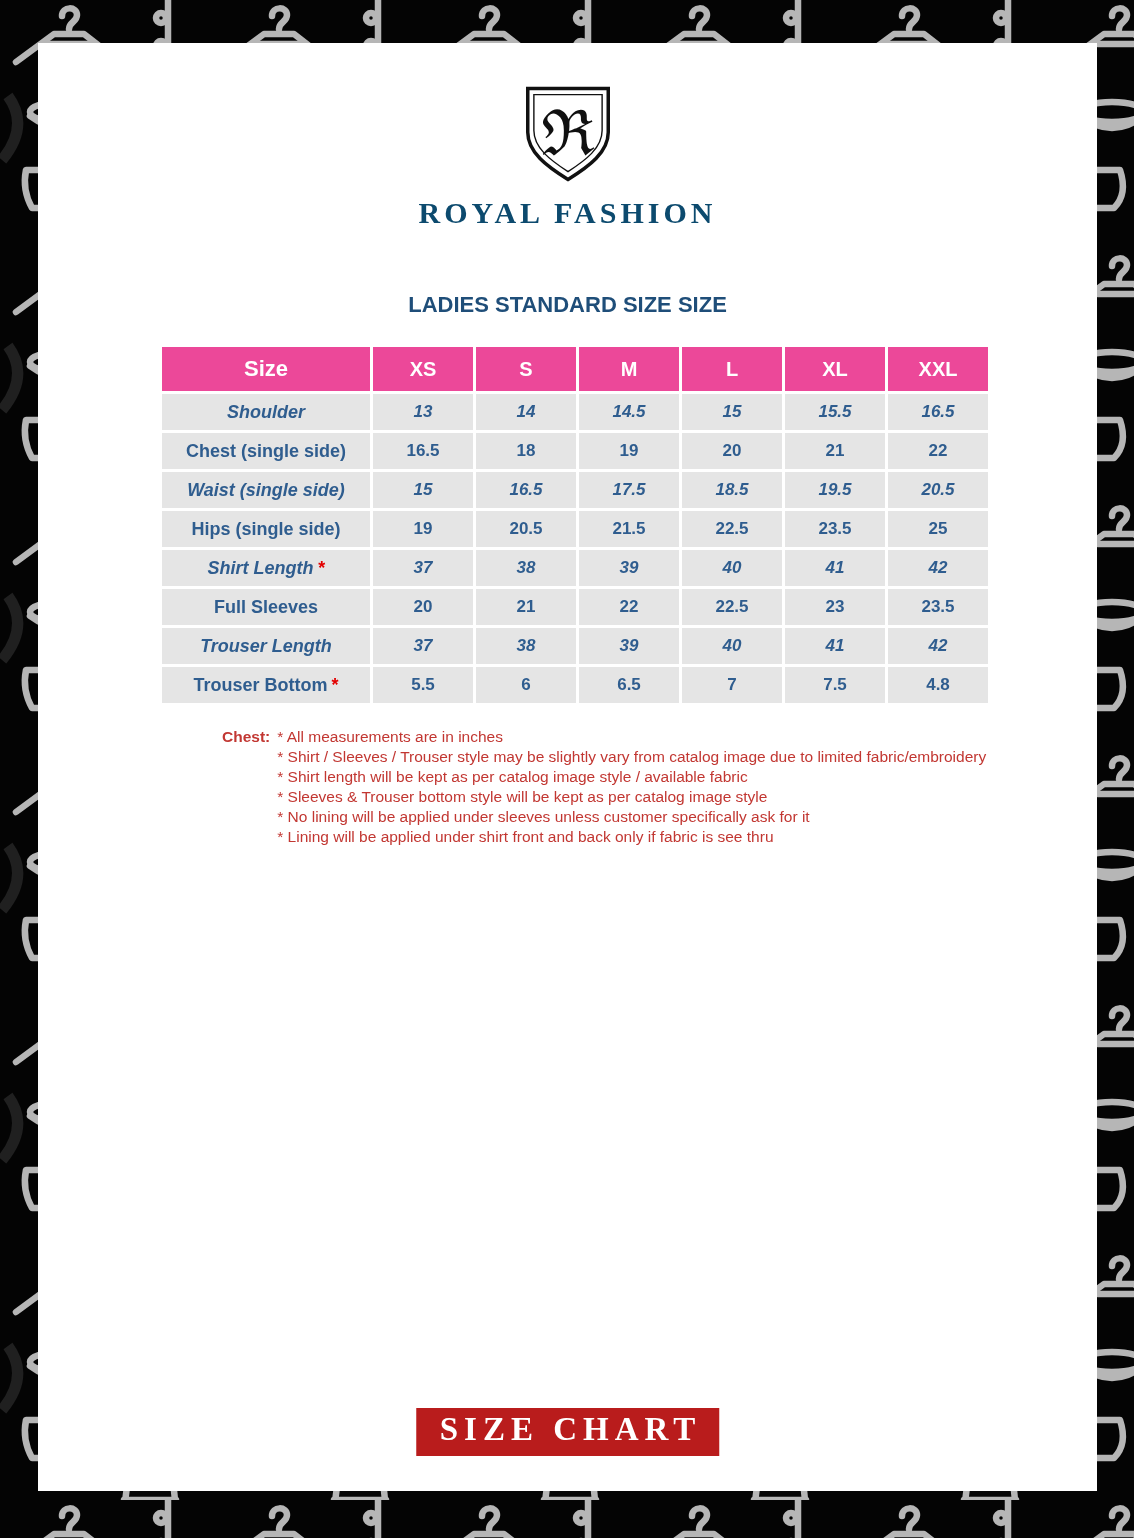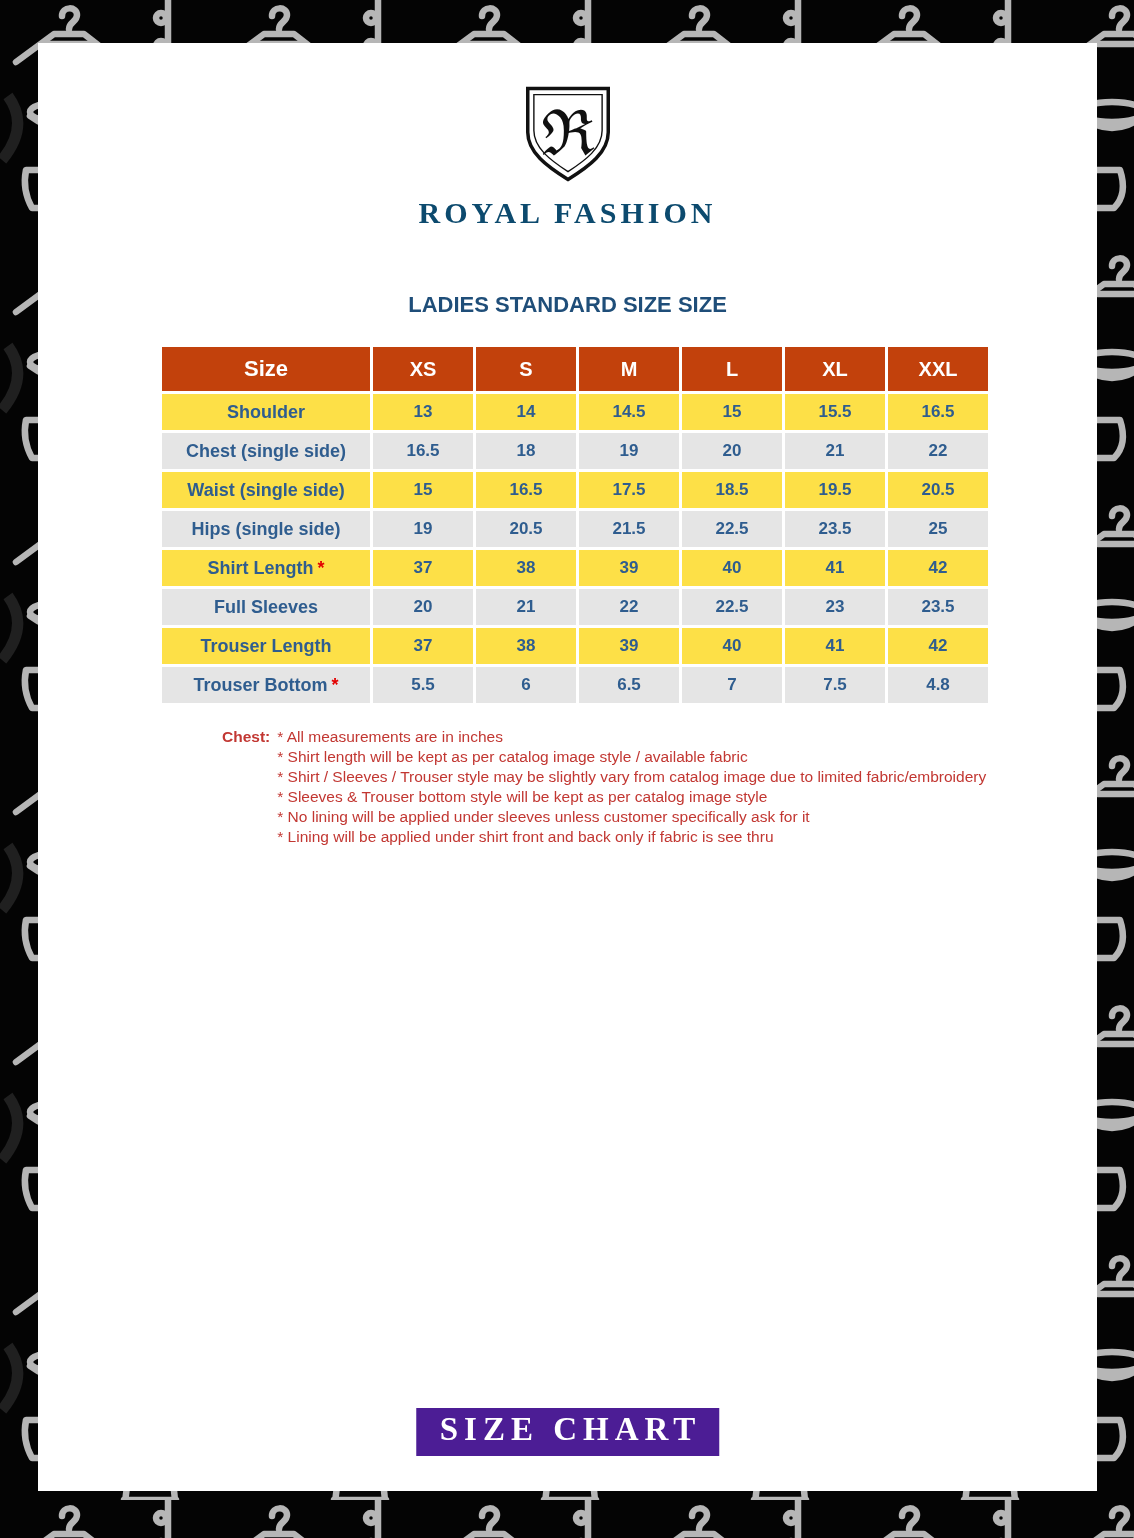--- a/index.html
+++ b/index.html
@@ -32,47 +32,47 @@
     font-size:22px; line-height:26px; font-weight:700;
     color:#1F4E79;
   }
 
   table.size-table {
     margin:26px 0 0 121px;
     border-collapse:separate; border-spacing:3px;
     table-layout:fixed;
   }
   .size-table th {
-    background:#c2410c; color:#ffffff;
+    background:#ec4899; color:#ffffff;
     font-size:20px; font-weight:700;
     height:44px; text-align:center; padding:0;
   }
   .size-table th.col-size { width:208px; font-size:22px; }
   .size-table th.col-val  { width:100px; }
   .size-table td {
     height:36px; padding:0; text-align:center;
     font-size:17px; font-weight:700;
     color:#2F5D8F; background:#e5e5e5;
   }
-  .size-table tr.band td { background:#fde047; }
+  .size-table tr.band td { background:#e5e5e5;font-style:italic; }
   .size-table td.row-label { font-size:18px; }
   .red-star { color:#E30000; margin-left:4px; }
 
   .notes {
     display:flex; align-items:flex-start;
     margin:21px 0 0 184px;
     color:#C23732; font-size:15.5px; line-height:20px;
   }
   .note-label { font-weight:700; margin-right:7px; white-space:nowrap; }
   .note-line { white-space:nowrap; }
 
   .banner {
     position:absolute; left:50%; bottom:35px;
     transform:translateX(-50%);
-    background:#4c1d95; color:#ffffff;
+    background:#b91c1c; color:#ffffff;
     font-family:"Liberation Serif", serif;
     font-size:33px; font-weight:700; letter-spacing:6px;
     padding:3px 18px 8px 24px; white-space:nowrap;
   }
 </style>
 </head>
 <body>
 
 <svg id="bg-doodles" width="1134" height="1538" aria-hidden="true">
   <defs>
@@ -200,22 +200,22 @@
           <td>7.5</td>
           <td>4.8</td>
         </tr>
       </tbody>
   </table>
 
   <div class="notes">
     <div class="note-label">Chest:</div>
     <div id="note-lines">
         <div class="note-line">* All measurements are in inches</div>
+        <div class="note-line">* Shirt / Sleeves / Trouser style may be slightly vary from catalog image due to limited fabric/embroidery</div>
         <div class="note-line">* Shirt length will be kept as per catalog image style / available fabric</div>
-        <div class="note-line">* Shirt / Sleeves / Trouser style may be slightly vary from catalog image due to limited fabric/embroidery</div>
         <div class="note-line">* Sleeves &amp; Trouser bottom style will be kept as per catalog image style</div>
         <div class="note-line">* No lining will be applied under sleeves unless customer specifically ask for it</div>
         <div class="note-line">* Lining will be applied under shirt front and back only if fabric is see thru</div>
       </div>
   </div>
 
   <div class="banner">SIZE CHART</div>
 
 </div>
 

